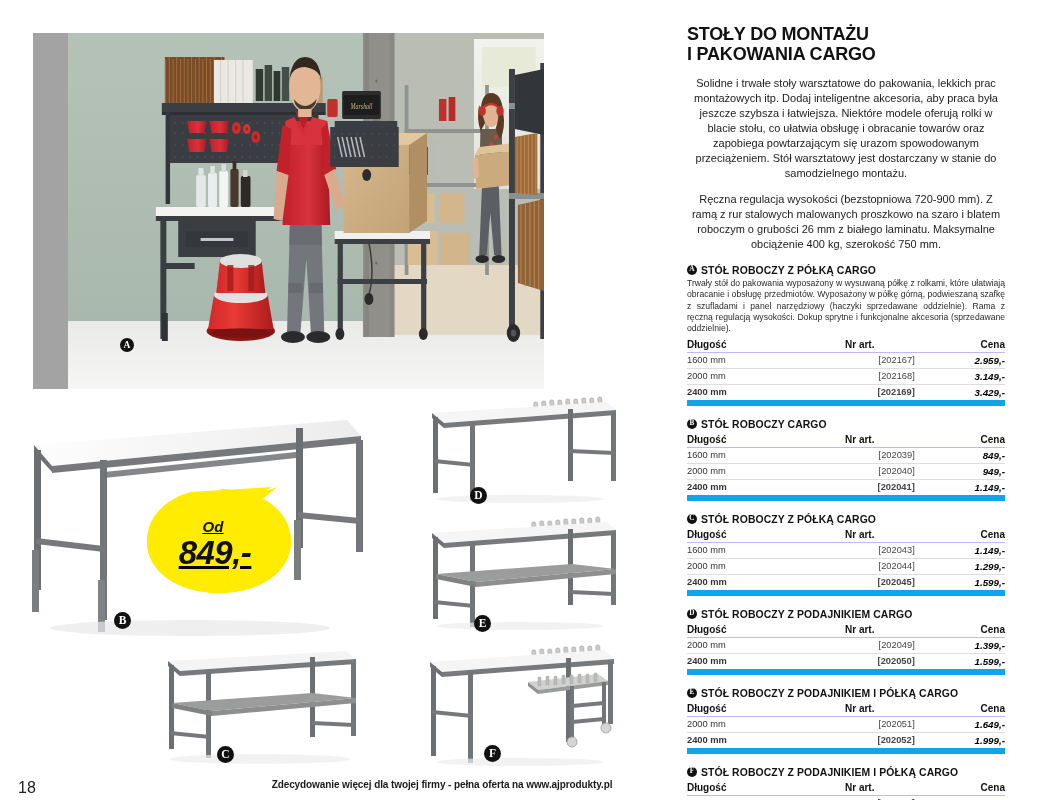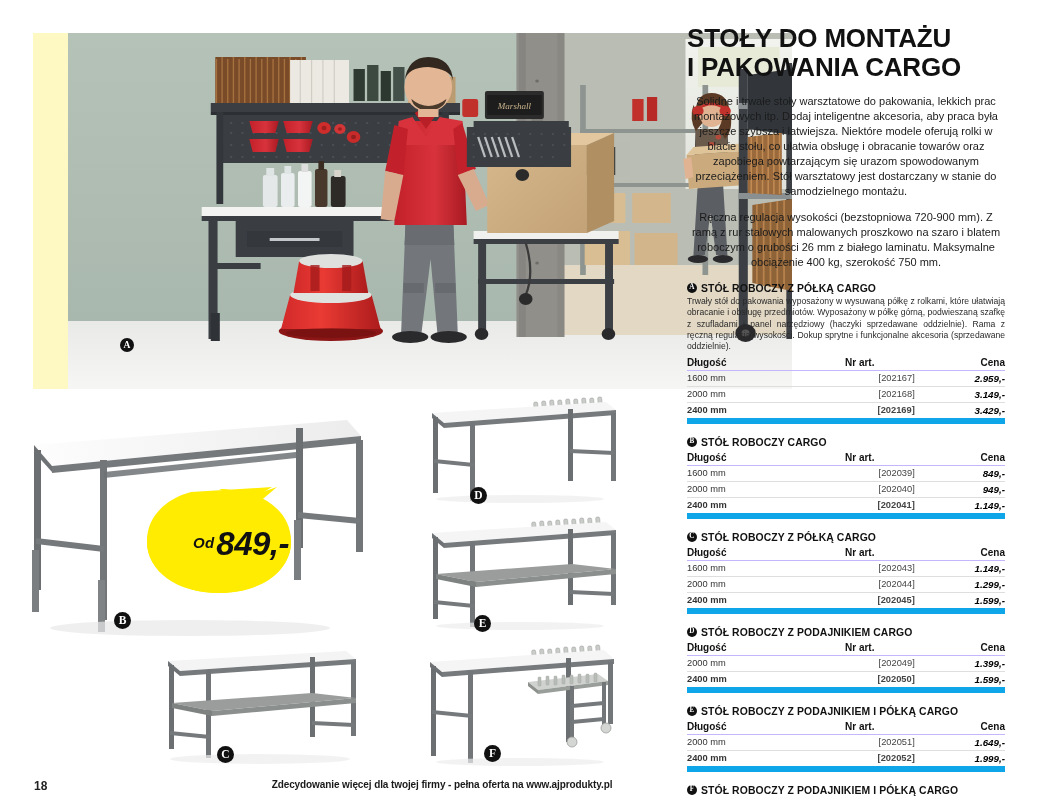--- a/index.html
+++ b/index.html
@@ -7,32 +7,32 @@
     width: 1048px; height: 800px;
     background: #ffffff;
     font-family: "Liberation Sans", sans-serif;
     overflow: hidden;
   }
   .page { position: relative; width: 1048px; height: 800px; background: #fff; }
 
   
   .hero {
     position: absolute; left: 33px; top: 33px;
-    width: 759px; height: 356px;
-    overflow: hidden; background: #fef9c3; padding-left: 35px;
+    width: 511px; height: 356px;
+    overflow: hidden; background: #a3a3a3; padding-left: 35px;
   }
   .hero svg { display: block; width: 100%; height: 100%; }
 
   
   .rightcol {
     position: absolute; left: 687px; top: 24px;
     width: 318px;
   }
   .headline {
-    font-size: 26px; font-weight: bold; line-height: 1.13;
+    font-size: 18px; font-weight: bold; line-height: 1.13;
     letter-spacing: -0.2px; color: #111;
   }
   .headline .l2 { display: block; }
   .intro {
     margin-top: 11px;
     font-size: 11px; line-height: 1.365; color: #1b1b1b;
     text-align: center;
   }
   .intro p + p { margin-top: 11px; }
 
@@ -107,39 +107,40 @@
   .mk-f { left: 484px; top: 745px; }
 
   
   .burst {
     position: absolute; left: 145px; top: 487px;
     width: 148px; height: 112px;
   }
   .burst svg { position: absolute; inset: 0; width: 100%; height: 100%; }
   .burst-text {
     position: absolute; inset: 0;
-    display: flex; flex-direction: row;
-    align-items: center; justify-content: flex-end;
+    display: flex; flex-direction: column;
+    align-items: center; justify-content: center;
     pointer-events: none;
+    text-decoration: underline;
   }
   .burst-od {
     font-size: 15px; font-weight: bold; font-style: italic; color: #111;
     margin-bottom: 1px; letter-spacing: 0.2px;
     transform: translateX(-6px);
   }
   .burst-price {
     font-size: 33px; font-weight: bold; font-style: italic; color: #111;
     letter-spacing: -0.5px; line-height: 1;
     transform: translateX(-4px);
   }
 
   
   .footer-page {
     position: absolute; left: 18px; top: 779px;
-    font-size: 12px; color: #222; font-weight: bold; margin-left: 16px;
+    font-size: 16px; color: #222; font-weight: normal;
   }
   .footer-text {
     position: absolute; left: 0; top: 779px; width: 884px;
     text-align: center;
     font-size: 10px; color: #1a1a1a; font-weight: bold;
     letter-spacing: -0.1px;
   }
 </style>
 </head>
 <body>

